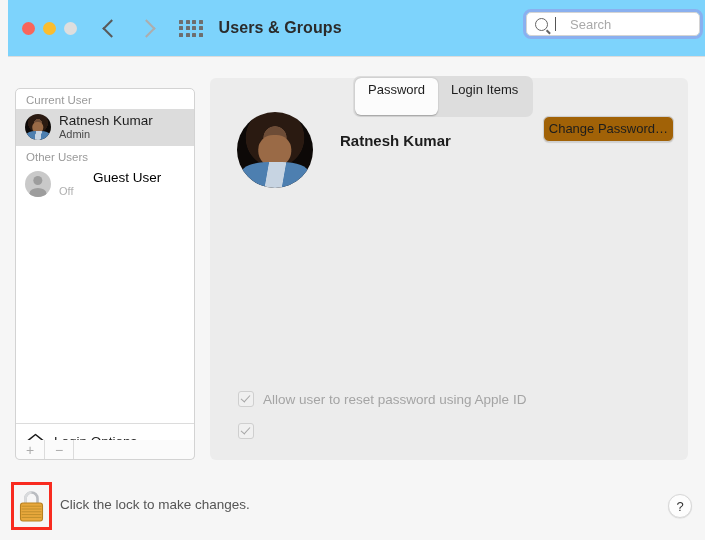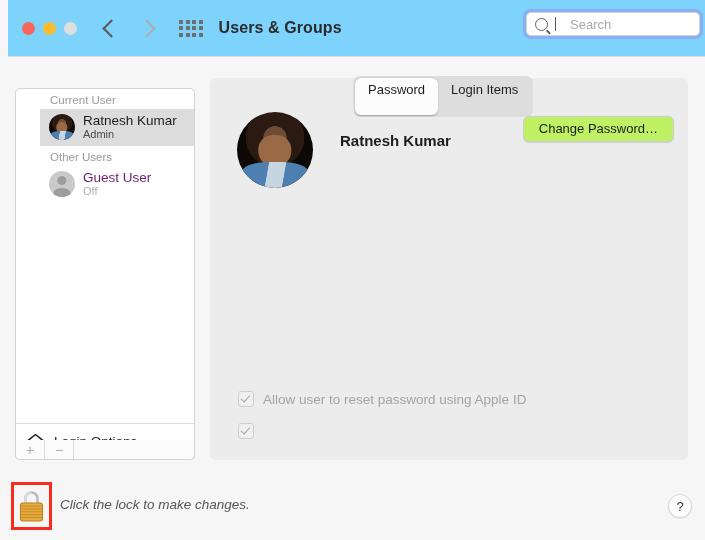--- a/index.html
+++ b/index.html
@@ -131,21 +131,20 @@
   
   .sidebar {
     position: absolute;
     left: 15px; top: 88px;
     width: 180px; height: 372px;
     background: #fff;
     border: 1px solid #d3d3d3;
     border-radius: 5px;
     box-sizing: border-box;
     overflow: hidden;
-    padding-left: 24px;
   }
   .grouphdr {
     font-size: 11.5px;
     color: #9a9a9a;
     padding: 5px 0 3px 10px;
   }
   .userrow {
     display: flex;
     align-items: center;
     padding: 4px 8px 5px 9px;
@@ -195,21 +194,21 @@
     position: absolute;
     left: 50%; bottom: -6%;
     width: 66%; height: 42%;
     transform: translateX(-50%);
     border-radius: 50% 50% 0 0;
     background: #9d9d9d;
   }
   .usertexts { display: flex; flex-direction: column; line-height: 1.14; }
   .uname { font-size: 13.5px; color: #1d1d1d; }
   .urole { font-size: 11px; color: #4a4a4a; }
-  .userrow.disabled .uname { color: #701a75; }
+  .userrow.disabled .uname { color: #000000; margin-left: 34px; }
   .userrow.disabled .urole { color: #b0b0b0; }
 
   .loginopts {
     position: absolute;
     left: 0; right: 0; bottom: 0;
     height: 36px;
     border-top: 1px solid #dcdcdc;
     display: flex;
     align-items: center;
     gap: 9px;
@@ -286,26 +285,26 @@
     overflow: hidden;
   }
   .fullname {
     margin-left: 27px;
     font-size: 15px;
     font-weight: bold;
     color: #1d1d1d;
     margin-top: -20px;
   }
   .btn {
-    background: #bef264;
+    background: #a16207;
     border: 1px solid #cfcfcf;
     border-radius: 6px;
     font-size: 13px;
     color: #1d1d1d;
-    padding: 4px 15px 5px;
+    padding: 4px 5px 5px;
     box-shadow: 0 0.5px 1px rgba(0,0,0,.12);
     white-space: nowrap;
     font-family: "Liberation Sans", sans-serif;
   }
   .changepw {
     position: absolute;
     right: 0; top: 4px;
   }
 
   .contacts {
@@ -364,21 +363,20 @@
   .lock {
     position: absolute;
     left: 18px; top: 488px;
     width: 27px; height: 35px;
   }
   .locktext {
     position: absolute;
     left: 60px; top: 497px;
     font-size: 13.5px;
     color: #555;
-    font-style: italic;
   }
   .helpbtn {
     position: absolute;
     right: 13px; top: 494px;
     width: 22px; height: 22px;
     border-radius: 50%;
     background: #fdfdfd;
     border: 1px solid #d8d8d8;
     box-shadow: 0 0.5px 1px rgba(0,0,0,.12);
     display: flex;

